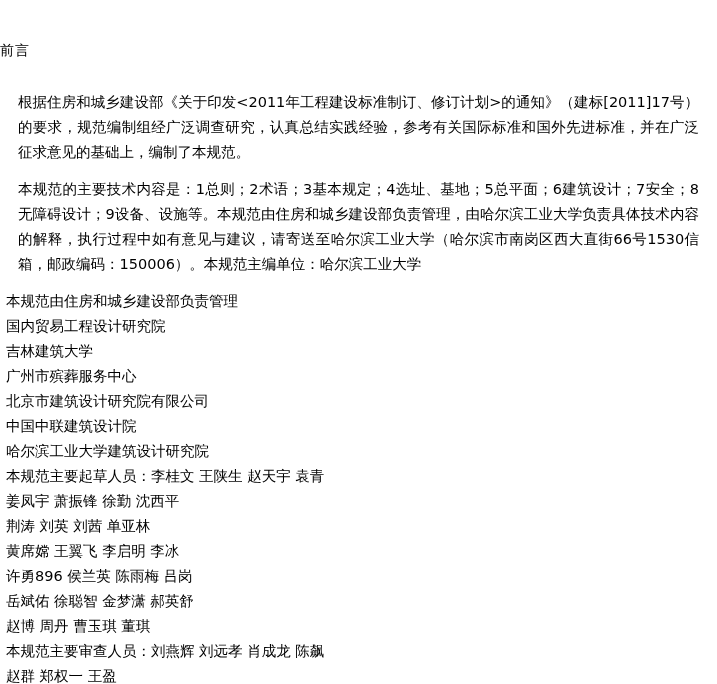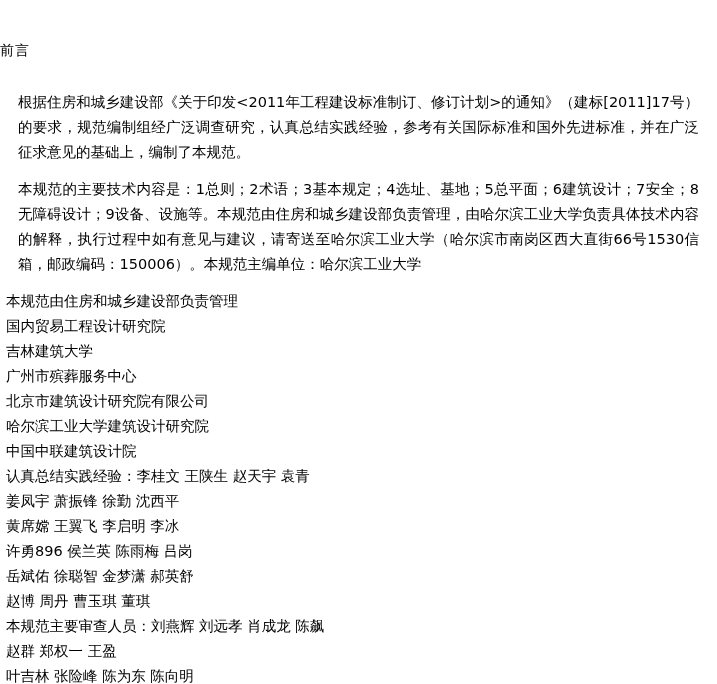--- a/index.html
+++ b/index.html
@@ -56,24 +56,25 @@
   <div class="body-block">
 
     <p class="para">根据住房和城乡建设部《关于印发&lt;2011年工程建设标准制订、修订计划&gt;的通知》（建标[2011]17号）的要求，规范编制组经广泛调查研究，认真总结实践经验，参考有关国际标准和国外先进标准，并在广泛征求意见的基础上，编制了本规范。</p>
     <p class="para">本规范的主要技术内容是：1总则；2术语；3基本规定；4选址、基地；5总平面；6建筑设计；7安全；8无障碍设计；9设备、设施等。本规范由住房和城乡建设部负责管理，由哈尔滨工业大学负责具体技术内容的解释，执行过程中如有意见与建议，请寄送至哈尔滨工业大学（哈尔滨市南岗区西大直街66号1530信箱，邮政编码：150006）。本规范主编单位：哈尔滨工业大学</p>
 
     <p class="line">本规范由住房和城乡建设部负责管理</p>
     <p class="line">国内贸易工程设计研究院</p>
     <p class="line">吉林建筑大学</p>
     <p class="line">广州市殡葬服务中心</p>
     <p class="line">北京市建筑设计研究院有限公司</p>
+    <p class="line">中国中联建筑设计院</p>
     <p class="line">哈尔滨工业大学建筑设计研究院</p>
-    <p class="line">中国中联建筑设计院</p>
-    <p class="line">认真总结实践经验：李桂文 王陕生 赵天宇 袁青</p>
+    <p class="line">本规范主要起草人员：李桂文 王陕生 赵天宇 袁青</p>
     <p class="line">姜凤宇 萧振锋 徐勤 沈西平</p>
+    <p class="line">荆涛 刘英 刘茜 单亚林</p>
     <p class="line">黄席嫦 王翼飞 李启明 李冰</p>
     <p class="line">许勇896 侯兰英 陈雨梅 吕岗</p>
     <p class="line">岳斌佑 徐聪智 金梦潇 郝英舒</p>
     <p class="line">赵博 周丹 曹玉琪 董琪</p>
     <p class="line">本规范主要审查人员：刘燕辉 刘远孝 肖成龙 陈飙</p>
     <p class="line">赵群 郑权一 王盈</p>
     <p class="line">叶吉林 张险峰 陈为东 陈向明</p>
 
   </div>
 </div>

